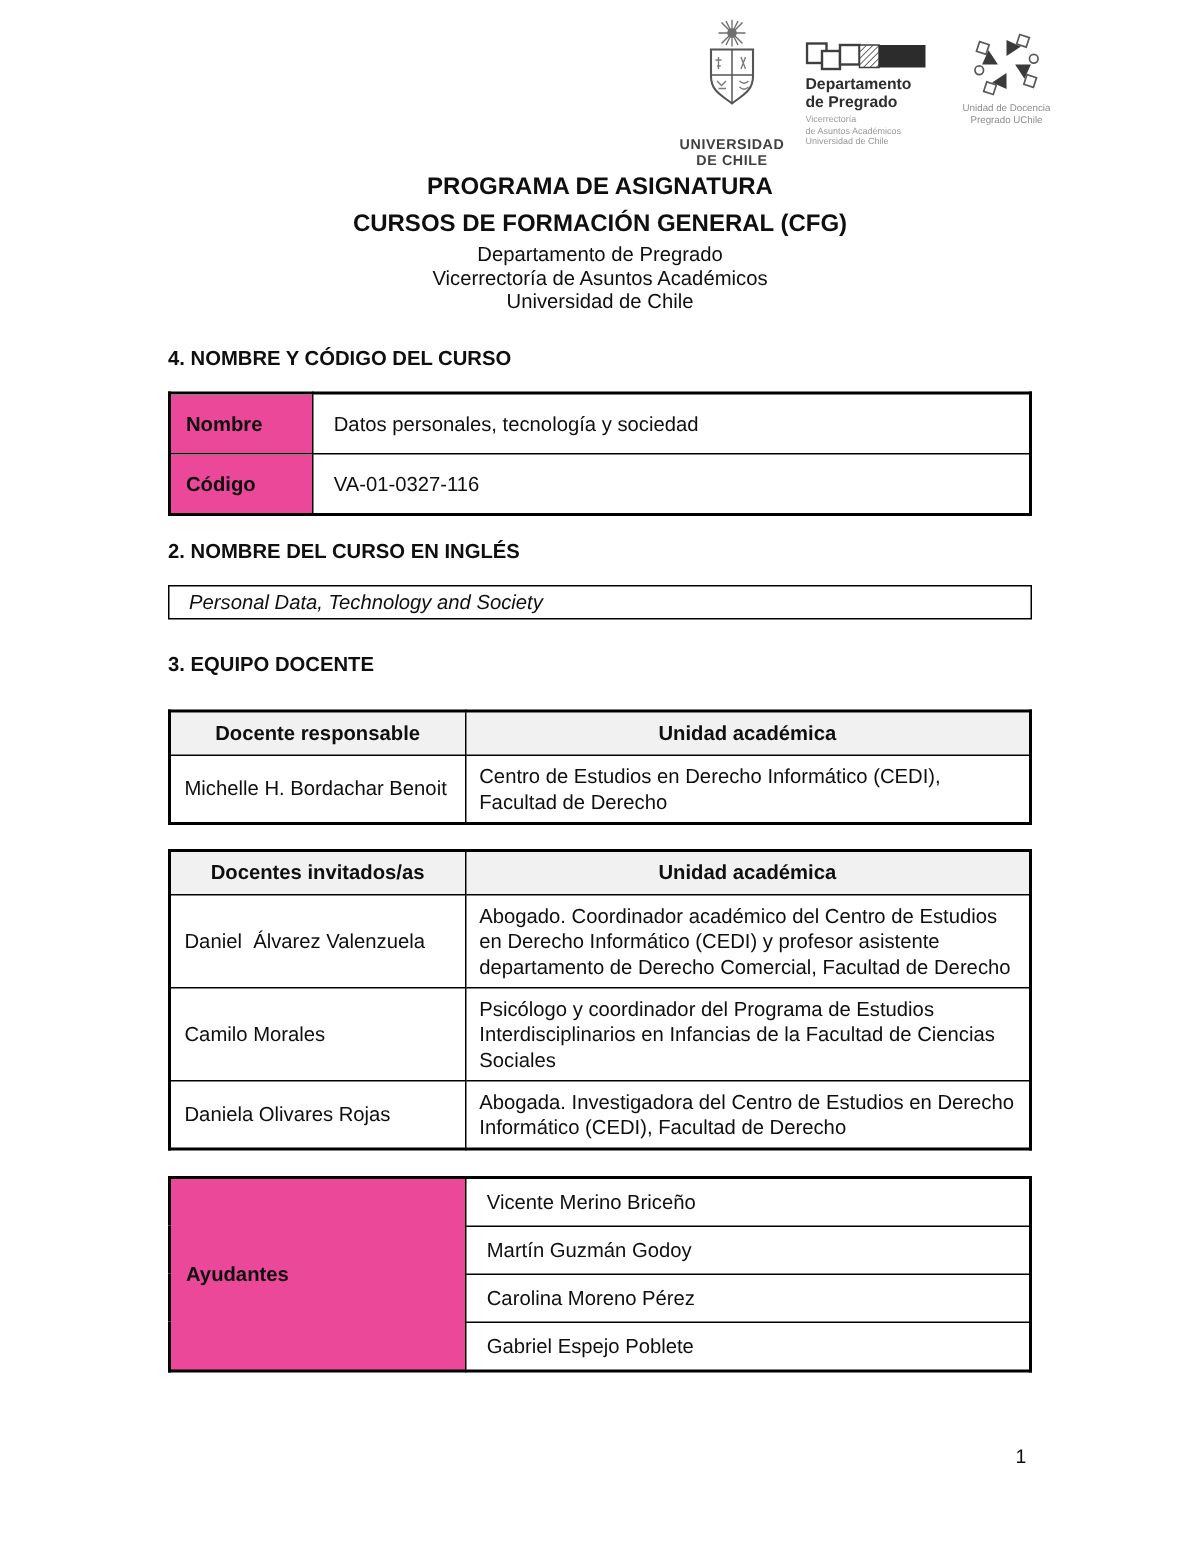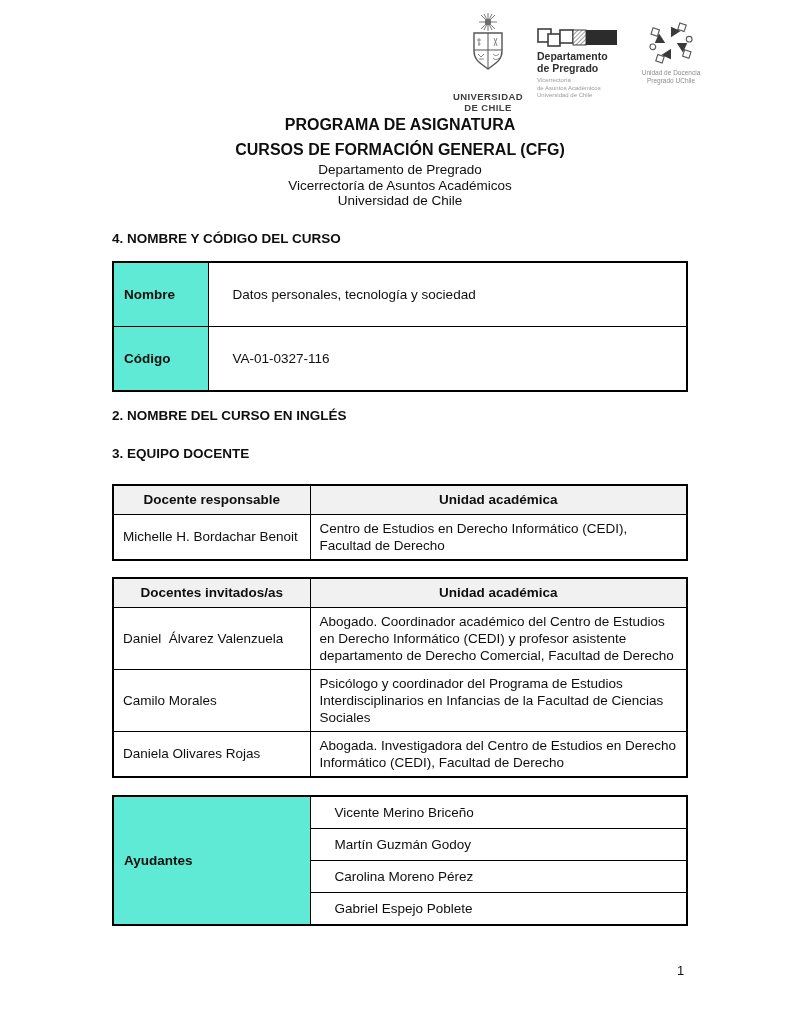--- a/index.html
+++ b/index.html
@@ -26,22 +26,22 @@
   .sub-line{font-size:13.5px;line-height:15.5px;margin:0;color:#0f0f0f;}
 
   .section-heading{font-size:13.5px;font-weight:bold;color:#0f0f0f;margin:0;line-height:16px;}
   .mt-s1{margin-top:22px;}
   .mt-s2{margin-top:16px;}
   .mt-s3{margin-top:22px;}
 
   table{border-collapse:collapse;width:576px;table-layout:fixed;border:2px solid #000;}
   td,th{border:1px solid #000;font-size:13.5px;color:#0f0f0f;vertical-align:middle;overflow:hidden;}
   th{background:#f1f1f1;font-weight:bold;text-align:center;padding:6px 4px;line-height:16px;}
-  .lbl{background:#5eead4;font-weight:bold;padding:24px 10px;}
-  .val{padding:8px 24px;}
+  .lbl{background:#ec4899;font-weight:bold;padding:12px 10px;}
+  .val{padding:8px 14px;}
   .t1{margin-top:14px;}
   .t2{margin-top:22px;}
   .t3{margin-top:16px;}
   .t4{margin-top:17px;}
   .t2 td,.t3 td{padding:5px 9px;line-height:17px;}
   .name-cell{white-space:pre-wrap;}
 
   .en-box{margin-top:14px;border:1.5px solid #000;height:21px;line-height:21px;
           font-size:13.5px;font-style:italic;padding-left:13px;color:#0f0f0f;}
 
@@ -154,20 +154,21 @@
       </tr>
       <tr>
         <td class="lbl">Código</td>
         <td class="val">VA-01-0327-116</td>
       </tr>
     </tbody>
       </table>
 
     <h3 class="section-heading mt-s2">2. NOMBRE DEL CURSO EN INGLÉS</h3>
 
+    <div class="en-box">Personal Data, Technology and Society</div>
 
     <h3 class="section-heading mt-s3">3. EQUIPO DOCENTE</h3>
 
     <table class="t2">
       <colgroup>
           <col style="width:197px">
           <col>
         </colgroup>
       <tbody>
           <tr>

